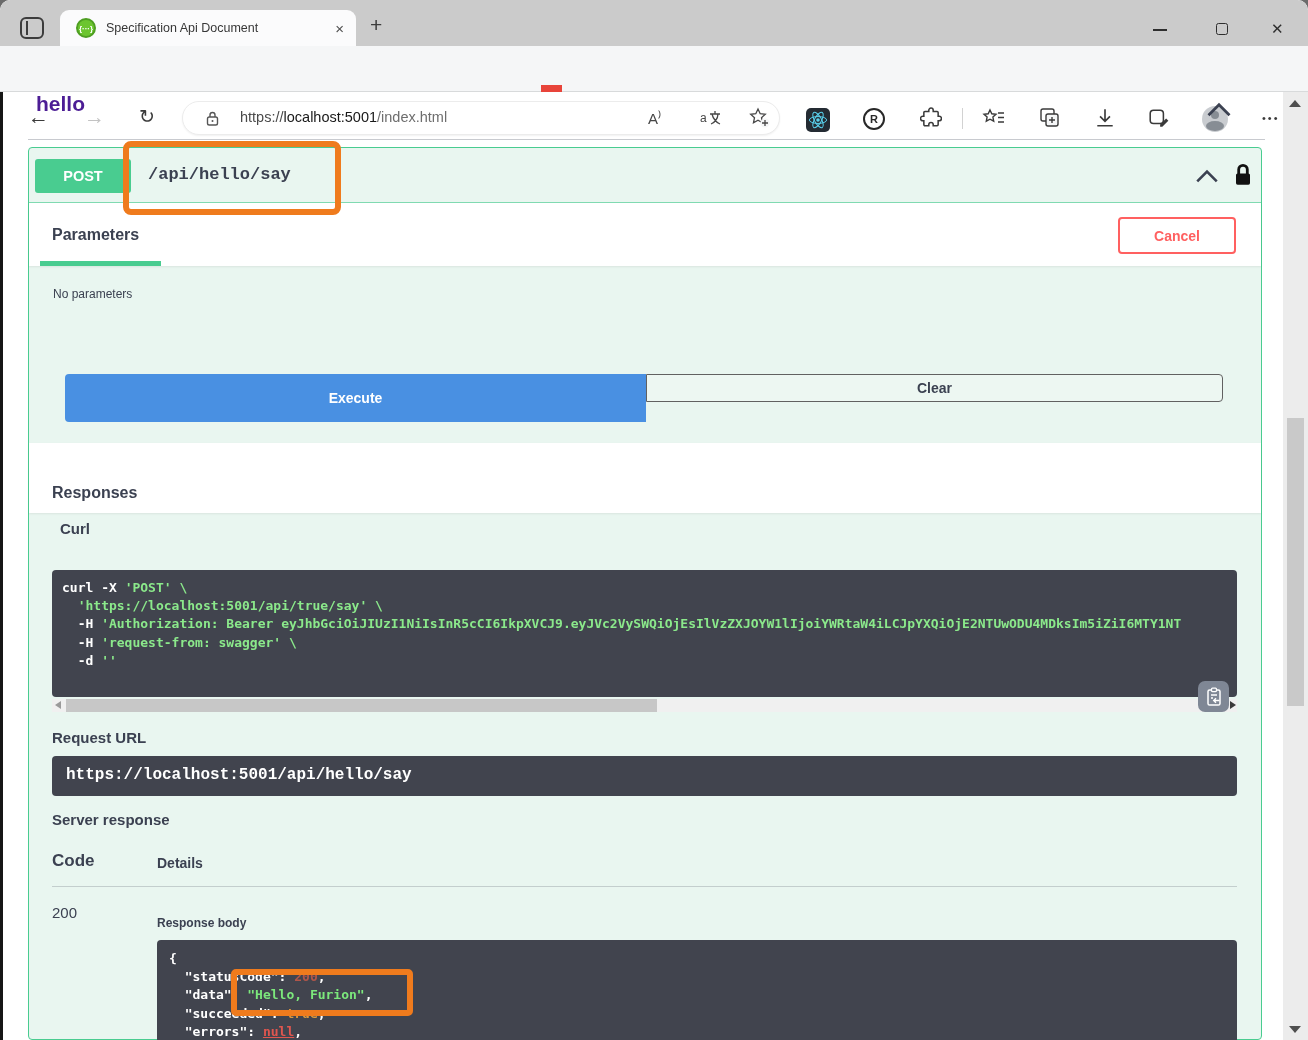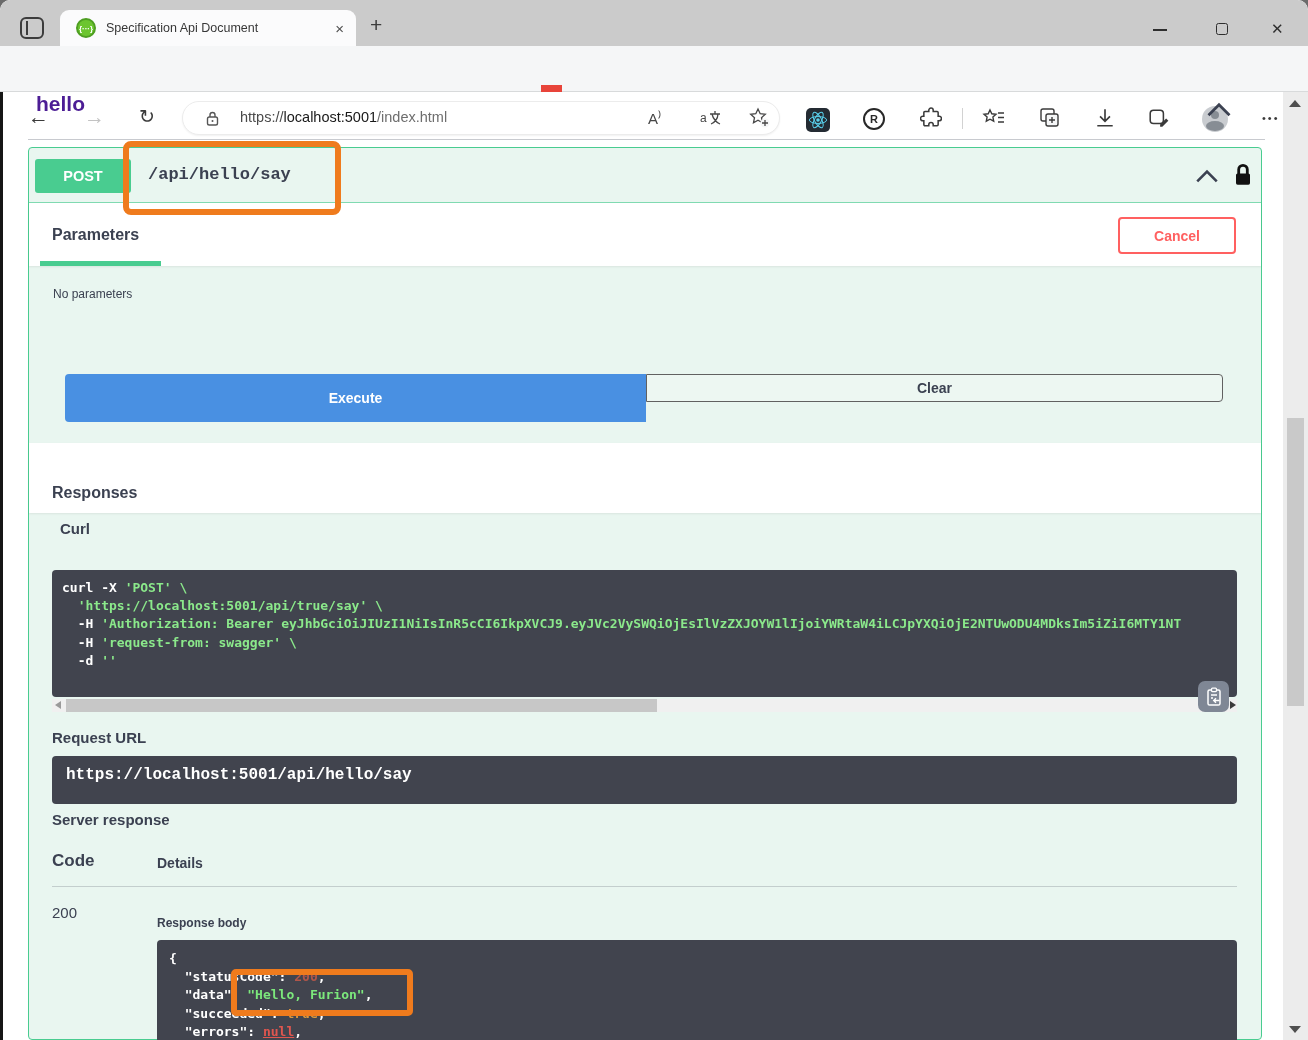--- a/index.html
+++ b/index.html
@@ -214,21 +214,21 @@
   <div class="clipboard-btn">
     <svg width="18" height="20" viewBox="0 0 18 20" class="icon-svg">
       <rect x="3" y="3" width="12" height="15" rx="1.6" stroke="#fff" stroke-width="1.5" fill="none"></rect>
       <rect x="6.5" y="1.2" width="5" height="3.4" rx="1" fill="#7f8795" stroke="#fff" stroke-width="1.3"></rect>
       <path d="M6 8 h6 M6 11 h2" stroke="#fff" stroke-width="1.3"></path>
       <path d="M14.5 13.5 H9 M11 11.2 L8.7 13.5 l2.3 2.3" stroke="#fff" stroke-width="1.4" fill="none"></path>
     </svg>
   </div>
 
   <div class="mini-label" style="left:52px;top:729px;">Request URL</div>
-  <div class="codeblock" style="left:52px;top:756px;width:1185px;height:48px;">
+  <div class="codeblock" style="left:52px;top:756px;width:1185px;height:40px;">
     <div class="requrl-text">https://localhost:5001/api/hello/say</div>
   </div>
 
   <div class="mini-label" style="left:52px;top:811px;">Server response</div>
   <div class="abs" style="left:52px;top:851px;font-size:17px;font-weight:bold;color:#3b4151;">Code</div>
   <div class="abs" style="left:157px;top:855px;font-size:14px;font-weight:bold;color:#3b4151;">Details</div>
   <div class="table-div"></div>
   <div class="code-val">200</div>
   <div class="abs" style="left:157px;top:916px;font-size:12px;font-weight:bold;color:#3b4151;">Response body</div>
   <div class="codeblock" style="left:157px;top:940px;width:1080px;height:100px;padding:10px 12px;border-radius:4px 4px 0 0;line-height:17.7px;">

